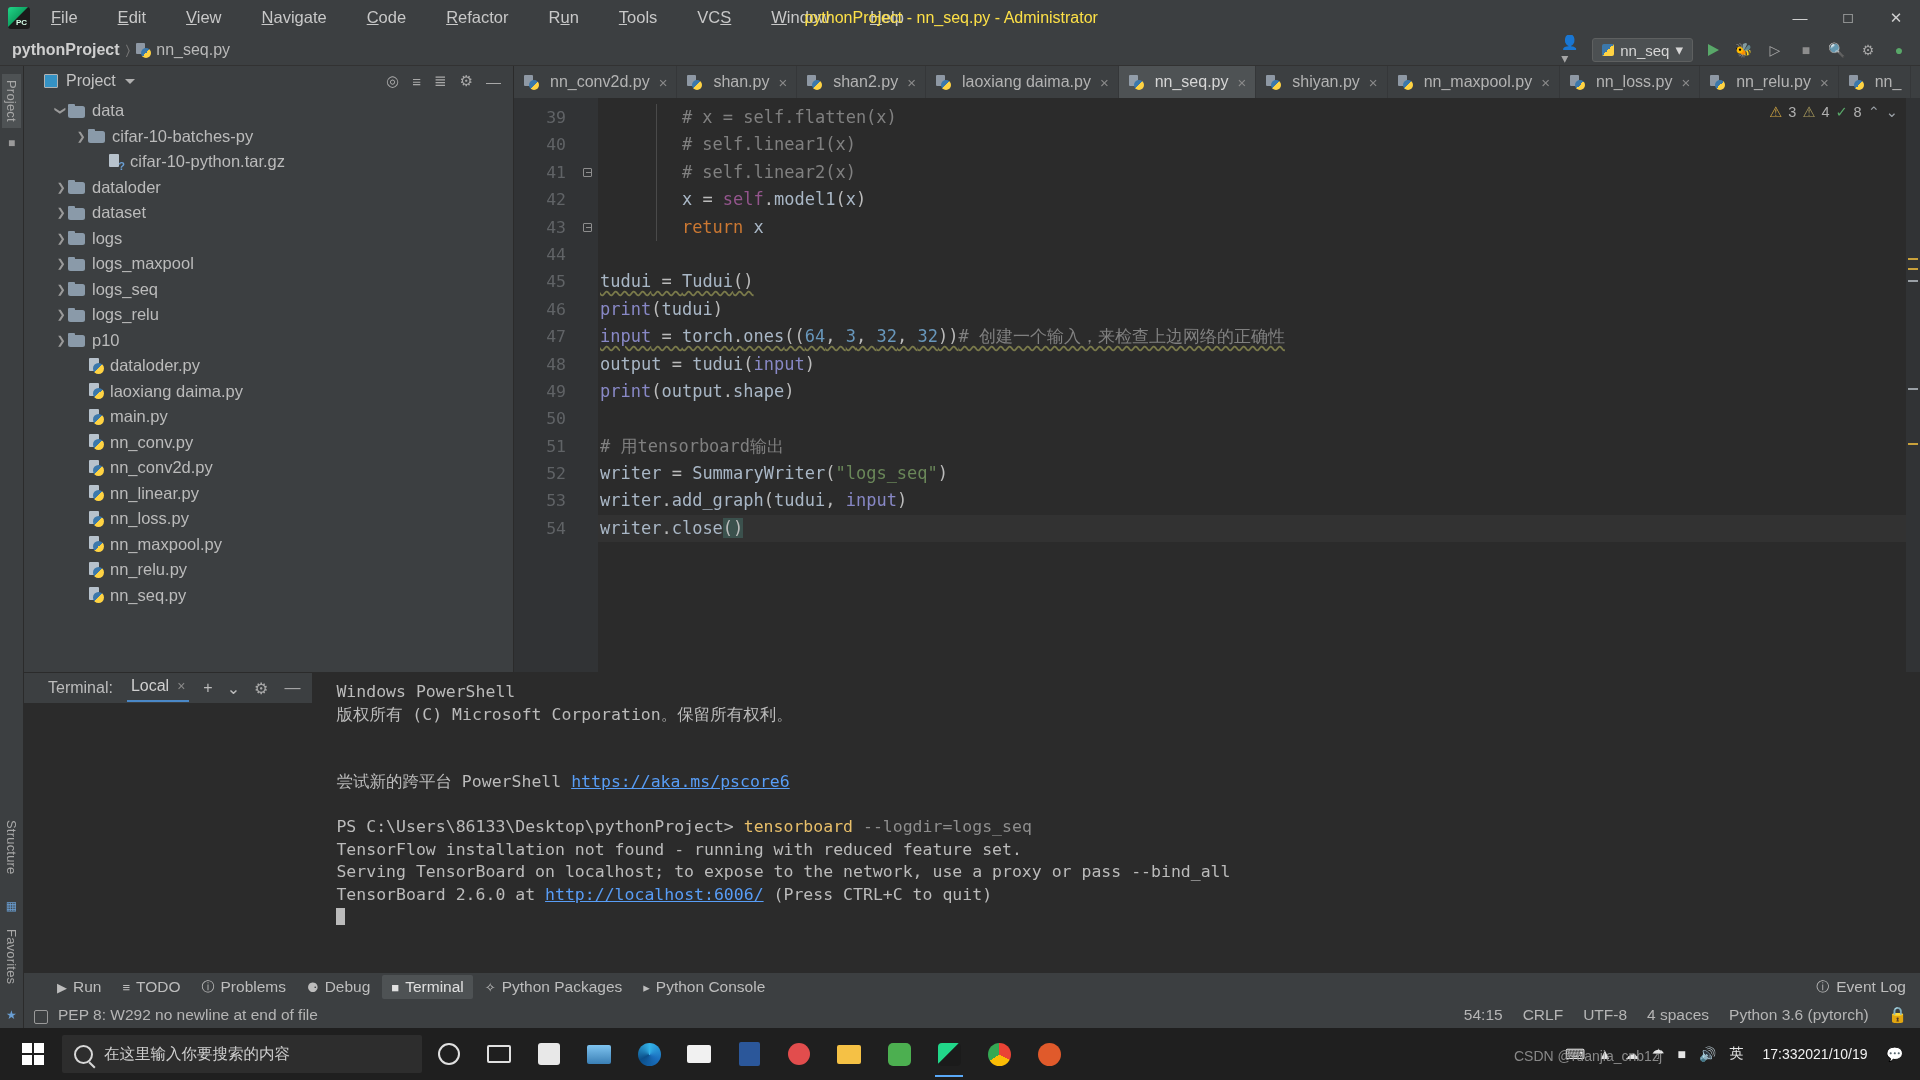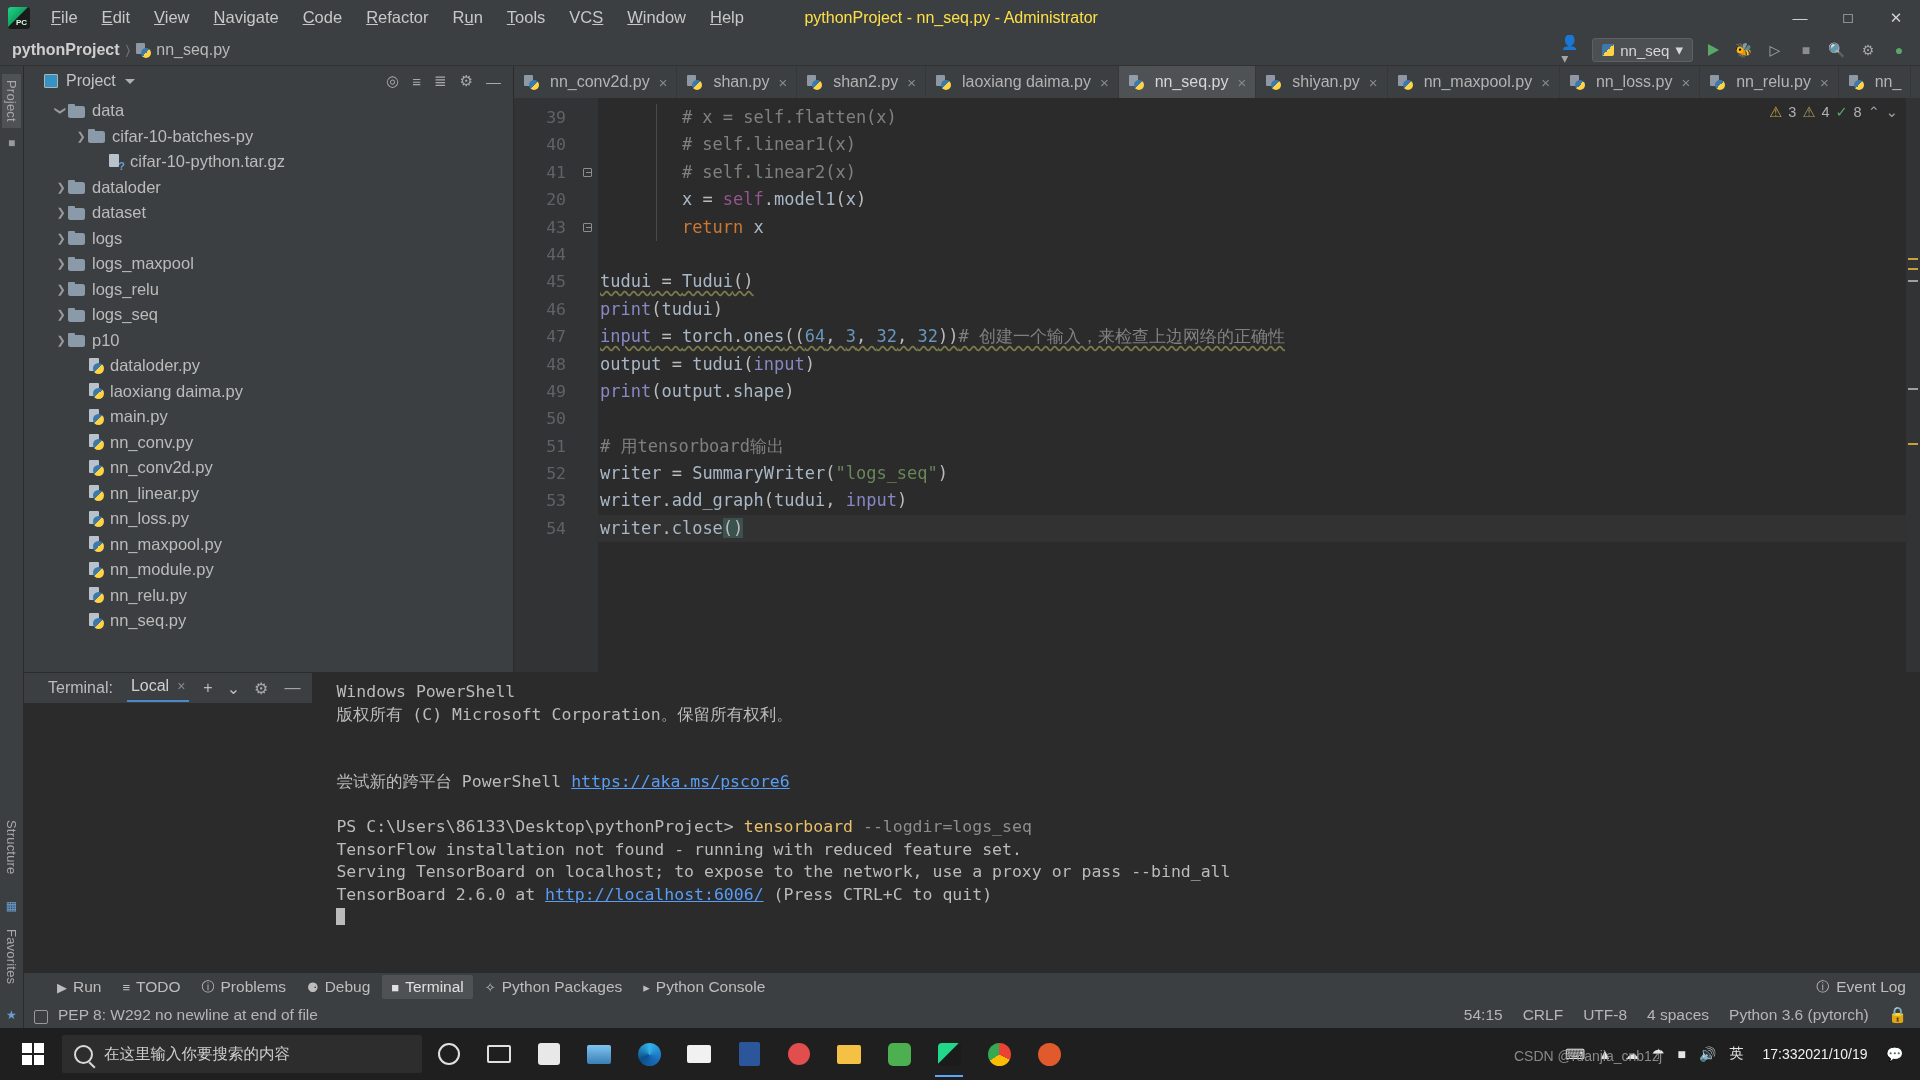--- a/index.html
+++ b/index.html
@@ -12,21 +12,21 @@
   .app { position:relative; width:1920px; height:1080px; display:flex; flex-direction:column; }
 
   
   .titlebar { height:35px; background:#3c3f41; display:flex; align-items:center;
               flex:0 0 35px; position:relative; }
   .pc-logo { width:22px; height:22px; margin:0 10px 0 8px; border-radius:3px;
              background:linear-gradient(135deg,#21d789 0%,#0fa463 45%,#1b1b1b 46%,#1b1b1b 100%);
              position:relative; display:flex; align-items:center; justify-content:center; }
   .pc-logo::after { content:"PC"; font-size:8px; color:#d6ffe8; font-weight:bold;
                     position:absolute; bottom:2px; right:3px; }
-  .menu { display:flex; align-items:flex-start; gap:2px; }
+  .menu { display:flex; align-items:flex-start; gap:18px; }
   .menu-item { padding:5px 11px; font-size:16.5px; color:#c8c8c8; white-space:nowrap; cursor:default; }
   .menu-item u { text-decoration:underline; }
   .win-title { position:absolute; left:50%; transform:translateX(-53%);
                font-size:16px; color:#fde047; white-space:nowrap; }
   .win-btns { margin-left:auto; display:flex; height:35px; }
   .win-btn { width:48px; height:35px; display:flex; align-items:center; justify-content:center;
              color:#d0d0d0; font-size:15px; }
 
   
   .navbar { height:31px; background:#3c3f41; display:flex; align-items:center;
@@ -310,30 +310,30 @@
                 <span class="nlabel">logs</span>
               </div>
               <div class="node" style="padding-left: 30px;">
                 <span class="arrow r"></span>
                 <span class="folder"></span>
                 <span class="nlabel">logs_maxpool</span>
               </div>
               <div class="node" style="padding-left: 30px;">
                 <span class="arrow r"></span>
                 <span class="folder"></span>
+                <span class="nlabel">logs_seq</span>
+              </div>
+              <div class="node" style="padding-left: 30px;">
+                <span class="arrow r"></span>
+                <span class="folder"></span>
                 <span class="nlabel">logs_relu</span>
               </div>
               <div class="node" style="padding-left: 30px;">
                 <span class="arrow r"></span>
                 <span class="folder"></span>
-                <span class="nlabel">logs_seq</span>
-              </div>
-              <div class="node" style="padding-left: 30px;">
-                <span class="arrow r"></span>
-                <span class="folder"></span>
                 <span class="nlabel">p10</span>
               </div>
               <div class="node" style="padding-left: 50px;">
                 <span class="arrow "></span>
                 <span class="fileico"></span>
                 <span class="nlabel">dataloder.py</span>
               </div>
               <div class="node" style="padding-left: 50px;">
                 <span class="arrow "></span>
                 <span class="fileico"></span>
@@ -361,25 +361,20 @@
               </div>
               <div class="node" style="padding-left: 50px;">
                 <span class="arrow "></span>
                 <span class="fileico"></span>
                 <span class="nlabel">nn_loss.py</span>
               </div>
               <div class="node" style="padding-left: 50px;">
                 <span class="arrow "></span>
                 <span class="fileico"></span>
                 <span class="nlabel">nn_maxpool.py</span>
-              </div>
-              <div class="node" style="padding-left: 50px;">
-                <span class="arrow "></span>
-                <span class="fileico"></span>
-                <span class="nlabel">nn_module.py</span>
               </div>
               <div class="node" style="padding-left: 50px;">
                 <span class="arrow "></span>
                 <span class="fileico"></span>
                 <span class="nlabel">nn_relu.py</span>
               </div>
               <div class="node" style="padding-left: 50px;">
                 <span class="arrow "></span>
                 <span class="fileico"></span>
                 <span class="nlabel">nn_seq.py</span>
@@ -438,21 +433,21 @@
                 <span class="pyico"></span>
                 <span>nn_</span>
               </div>
             </div>
 
           <div class="editor-wrap">
             <div class="gutter" id="gutter">
                 <div class="gline">39</div>
                 <div class="gline">40</div>
                 <div class="gline">41</div>
-                <div class="gline">20</div>
+                <div class="gline">42</div>
                 <div class="gline">43</div>
                 <div class="gline">44</div>
                 <div class="gline">45</div>
                 <div class="gline">46</div>
                 <div class="gline">47</div>
                 <div class="gline">48</div>
                 <div class="gline">49</div>
                 <div class="gline">50</div>
                 <div class="gline">51</div>
                 <div class="gline">52</div>

